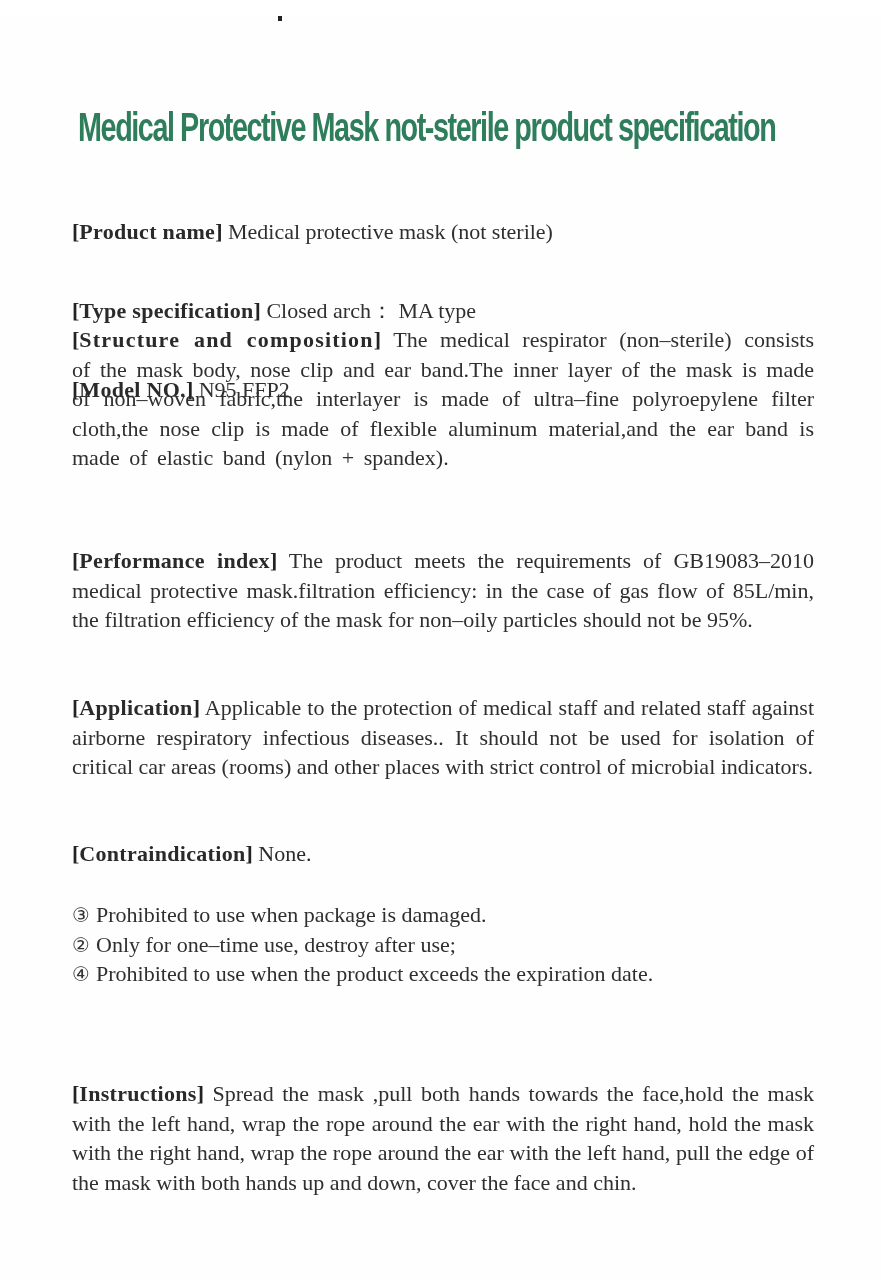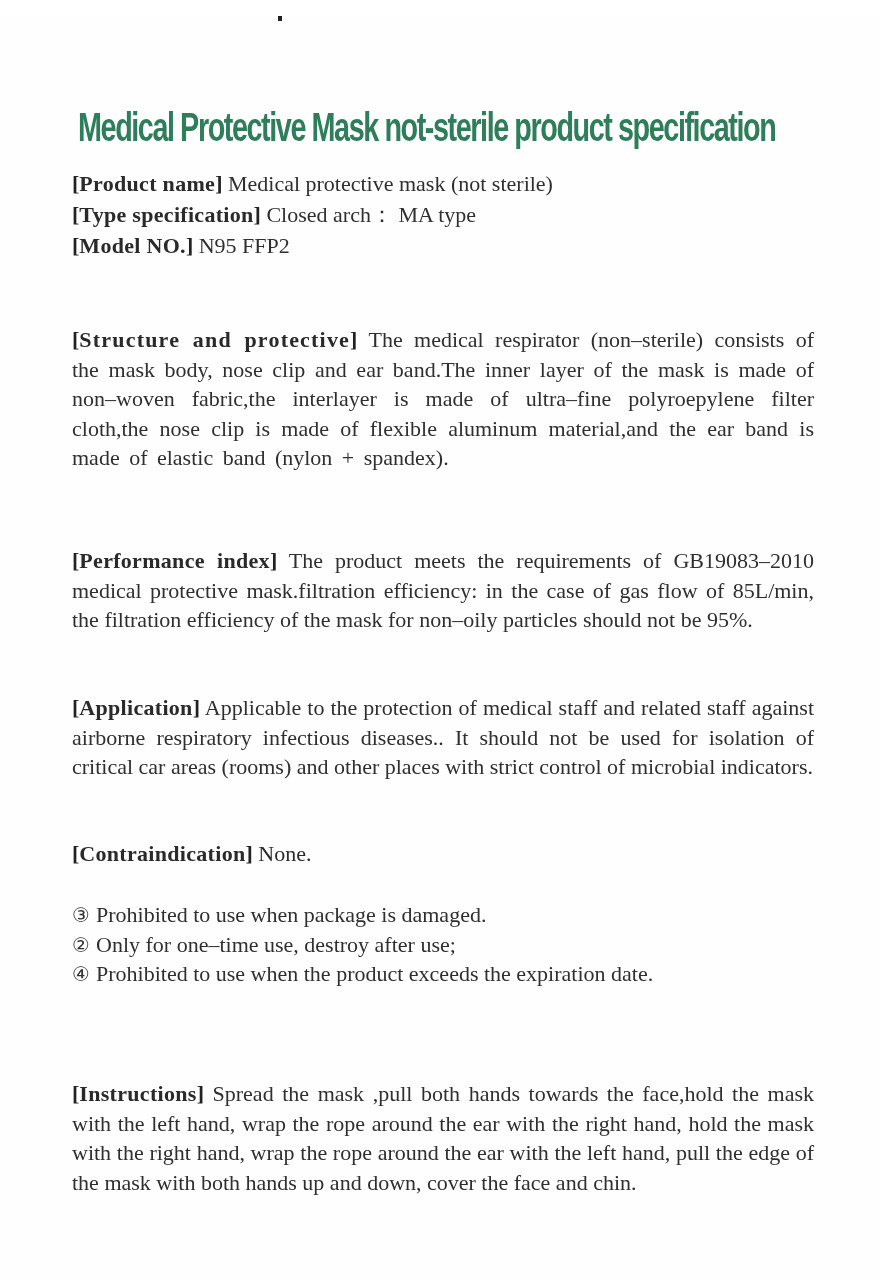--- a/index.html
+++ b/index.html
@@ -50,20 +50,21 @@
       position: absolute;
       left: 72px;
       width: 742px;
       font-size: 22px;
       line-height: 29.5px;
     }
     .kv-line {
       white-space: nowrap;
       height: 31px;
       line-height: 31px;
+      margin-top: 48px;
     }
     .bracket {
       font-weight: bold;
       color: #222;
     }
     .label {
       font-weight: bold;
       color: #2a2a2a;
       letter-spacing: 0.3px;
     }
@@ -108,21 +109,21 @@
       <span class="bracket">[</span><span class="label">Type specification</span><span class="bracket">]</span>
       <span class="value">Closed arch： MA type</span>
     </div>
     <div class="kv-line">
       <span class="bracket">[</span><span class="label">Model NO.</span><span class="bracket">]</span>
       <span class="value">N95  FFP2</span>
     </div>
   </div>
 
   <div class="block para wide" style="top:309px; word-spacing:4px;">
-    <span class="bracket">[</span><span class="label">Structure and protective</span><span class="bracket">]</span>
+    <span class="bracket">[</span><span class="label">Structure and composition</span><span class="bracket">]</span>
     <span>The medical respirator (non–sterile) consists of the mask body, nose clip and ear band.The inner layer of the mask is made of non–woven fabric,the interlayer is made of ultra–fine polyroepylene filter cloth,the nose clip is made of flexible aluminum material,and the ear band is made of elastic band (nylon + spandex).</span>
   </div>
 
   <div class="block para" style="top:530px;">
     <span class="bracket">[</span><span class="label">Performance index</span><span class="bracket">]</span>
     <span>The product meets the requirements of GB19083–2010 medical protective mask.filtration efficiency: in the case of gas flow of 85L/min, the filtration efficiency of the mask for non–oily particles should not be 95%.</span>
   </div>
 
   <div class="block para" style="top:677px;">
     <span class="bracket">[</span><span class="label">Application</span><span class="bracket">]</span>

